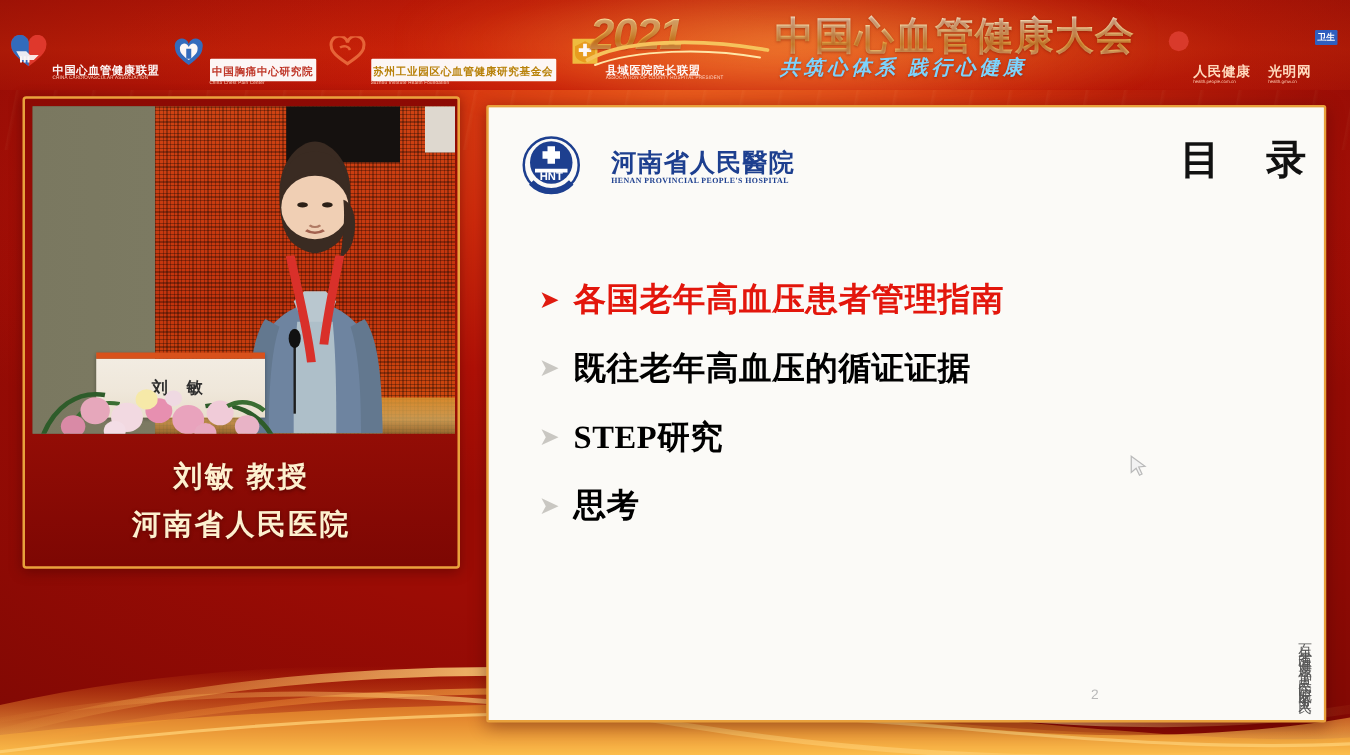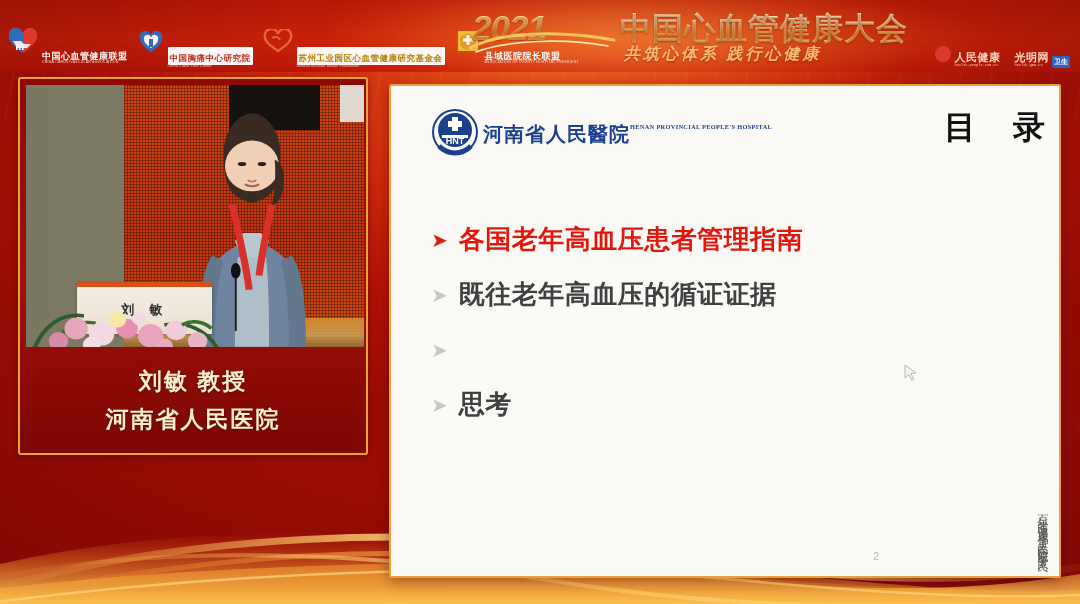--- a/index.html
+++ b/index.html
@@ -62,26 +62,26 @@
   .conf-swoosh{ position:absolute; left:-4px; top:22px; width:150px; height:26px; }
   .conf-main {
     position:absolute; left:148px; top:2px; font-size:31px; font-weight:bold; letter-spacing:1px;
     background:linear-gradient(180deg,#fffaf0 0%,#ffe9a8 35%,#f0b647 65%,#fff4cf 100%);
     -webkit-background-clip:text; background-clip:text; color:transparent;
     text-shadow:0 1px 2px rgba(120,20,0,.45);
     white-space:nowrap;
   }
   .conf-sub {
     position:absolute; left:152px; top:38px; font-size:16px; font-weight:bold; font-style:italic;
-    letter-spacing:3px; color:#fdba74; white-space:nowrap;
+    letter-spacing:3px; color:#7dd3fc; white-space:nowrap;
     text-shadow:0 1px 2px rgba(120,20,0,.5);
   }
 
   .media-row{ position:absolute; top:24px; right:10px; display:flex; align-items:center; gap:14px; }
-  .media{ display:flex; align-items:flex-end; gap:3px;font-family:Liberation Mono, monospace; }
+  .media{ display:flex; align-items:flex-start; gap:3px; }
   .media-cn{ font-size:11px; font-weight:bold; color:#ffd9bd; letter-spacing:.5px; white-space:nowrap;}
   .media-en{ font-size:3.6px; color:#ffcdb3; white-space:nowrap;}
   .media-chip{ background:#2f5fbf; color:#fff; font-size:7px; padding:1px 2px; border-radius:1px; font-weight:bold;}
 
   
   .video-wrap{
     position:absolute; left:18px; top:77px; width:350px; height:378px;
     background:linear-gradient(180deg,#8d0a04 0%,#a01007 55%,#7d0703 100%);
     border:2px solid #e8a13c;
     border-radius:3px;
@@ -121,36 +121,36 @@
 
   
   .slide-wrap{
     position:absolute; left:389px; top:84px; width:672px; height:494px;
     border:2px solid #e8a13c; border-radius:2px; background:#fbfaf7;
     box-shadow:0 3px 14px rgba(60,0,0,.4);
     overflow:hidden;
   }
   .slide{ position:absolute; inset:0; background:#fbfaf7; }
   .slide-head{ position:absolute; left:0; right:0; top:0; height:86px; }
-  .hosp-logo{ position:absolute; left:40px; top:22px; display:flex; align-items:center; gap:4px; }
-  .hosp-txt{ display:flex; flex-direction:row; line-height:1.05; }
+  .hosp-logo{ position:absolute; left:26px; top:22px; display:flex; align-items:center; gap:24px; }
+  .hosp-txt{ display:flex; flex-direction:column; line-height:1.05; }
   .hosp-cn{ font-size:20px; font-weight:bold; color:#1d3f8f; letter-spacing:1px; white-space:nowrap; }
   .hosp-en{ font-size:6.3px; color:#1d3f8f; letter-spacing:.35px; white-space:nowrap; font-family:"Liberation Serif", serif; font-weight:bold;}
   .slide-title{
     position:absolute; left:0; right:0; top:20px; text-align:right;
     font-size:32px; font-weight:bold; color:#111; letter-spacing:14px; padding-left:70px;
   }
   .toc{ position:absolute; left:40px; top:126px; right:30px; }
   .toc-item{ display:flex; align-items:center; gap:11px; height:55px; }
   .toc-bullet{ font-size:20px; line-height:1; }
   .toc-text{ font-size:26px; font-weight:bold; letter-spacing:.5px; }
   .toc-item.active .toc-bullet{ color:#e01b10; }
   .toc-item.active .toc-text{ color:#e3160c; }
   .toc-item.dim .toc-bullet{ color:#c9c7c2; }
-  .toc-item.dim .toc-text{ color:#404040;font-family:Liberation Serif, serif; }
+  .toc-item.dim .toc-text{ color:#000000;font-family:Liberation Serif, serif; }
   .vert-note{
     position:absolute; right:9px; top:290px; height:180px;
     display:flex; flex-direction:row-reverse; gap:2px;
     writing-mode:vertical-rl; text-orientation:upright;
   }
   .vert-col{ font-size:11px; color:#555; letter-spacing:3px; font-family:"Liberation Serif", serif; }
   .vert-col.c2{ margin-top:10px; }
   .page-no{ position:absolute; right:180px; bottom:14px; font-size:11px; color:#b9b9b9; }
 
   .cursor{ position:absolute; left:904px; top:364px; width:14px; height:18px; }
@@ -383,20 +383,21 @@
         <div class="toc-item active">
           <span class="toc-bullet">➤</span>
           <span class="toc-text">各国老年高血压患者管理指南</span>
         </div>
         <div class="toc-item dim">
           <span class="toc-bullet">➤</span>
           <span class="toc-text">既往老年高血压的循证证据</span>
         </div>
         <div class="toc-item dim">
           <span class="toc-bullet">➤</span>
+          <span class="toc-text">STEP研究</span>
         </div>
         <div class="toc-item dim">
           <span class="toc-bullet">➤</span>
           <span class="toc-text">思考</span>
         </div>
       </div>
 
       <div class="vert-note">
         <span class="vert-col">人民医院服务人民</span>
         <span class="vert-col c2">百年省医健康福音</span>

